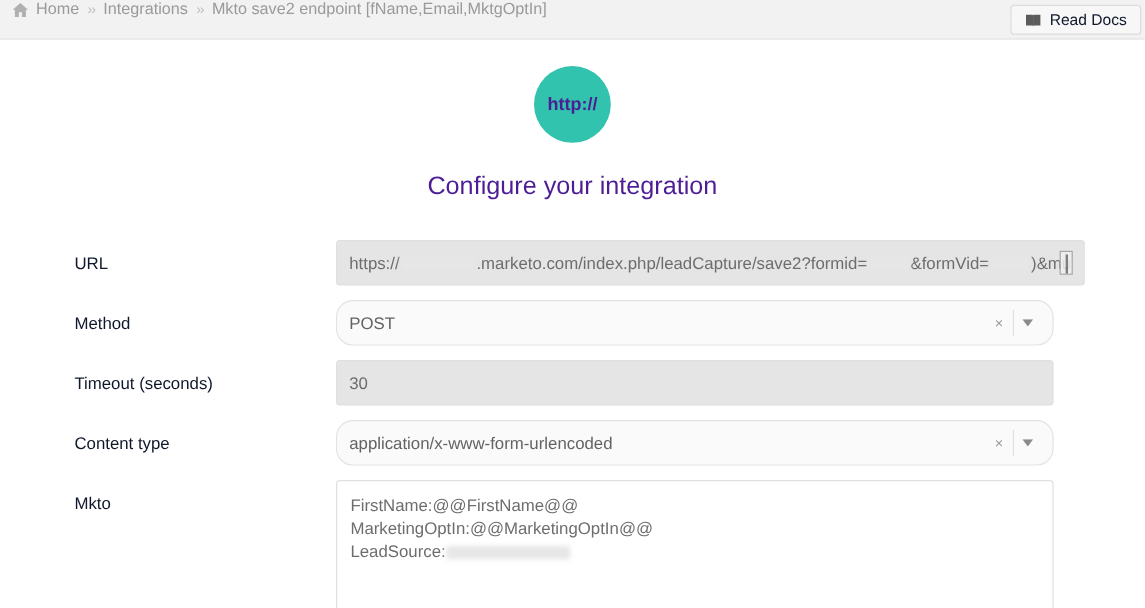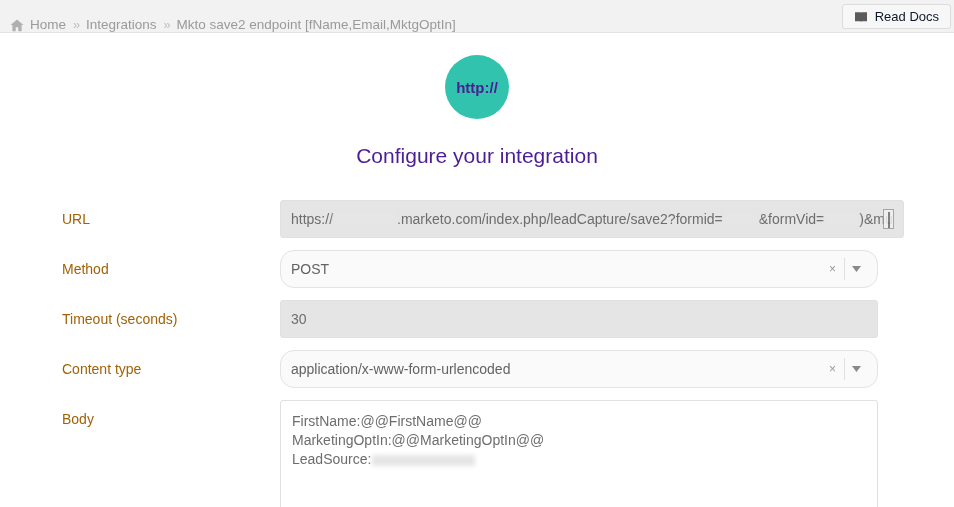--- a/index.html
+++ b/index.html
@@ -11,21 +11,21 @@
     overflow: hidden;
   }
 
   
   .topbar {
     position: relative;
     height: 33px;
     background: #f2f2f2;
     border-bottom: 1px solid #e3e3e3;
     display: flex;
-    align-items: flex-end;
+    align-items: flex-start;
     padding: 0 12px 0 10px;
   }
   .breadcrumb {
     display: flex;
     align-items: center;
     font-size: 13.5px;
     color: #9a9a9a;
     white-space: nowrap;
   }
   .home-icon {
@@ -96,21 +96,21 @@
   }
   .row {
     display: flex;
     align-items: flex-start;
     margin-bottom: 12px;
   }
   .row-label {
     width: 218px;
     flex: none;
     font-size: 14px;
-    color: #a16207;
+    color: #0f172a;
     padding-top: 11px;
   }
   .field-wrap {
     flex: 1;
     position: relative;
   }
 
   .input-box {
     width: 100%;
     height: 38px;
@@ -296,21 +296,21 @@
         <span class="select-caret">
           <svg width="9" height="6" viewBox="0 0 9 6">
               <path d="M0 0 h9 L4.5 6 Z" fill="#8a8a8a"></path>
             </svg>
         </span>
       </div>
     </div>
   </div>
 
   <div class="row">
-    <div class="row-label">Body</div>
+    <div class="row-label">Mkto</div>
     <div class="field-wrap">
       <div class="textarea-box">
         <div class="body-line">FirstName:@@FirstName@@</div>
         <div class="body-line">MarketingOptIn:@@MarketingOptIn@@</div>
         <div class="body-line"><span>LeadSource:</span><span class="redact r-lead"></span></div>
 
       </div>
     </div>
   </div>
 

